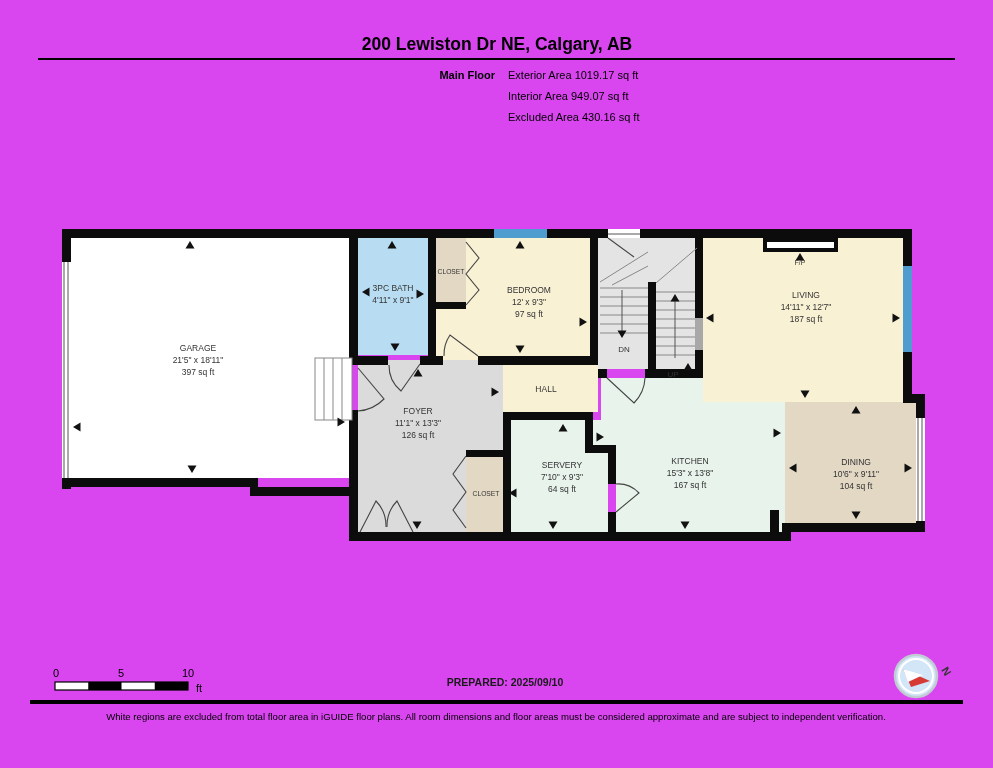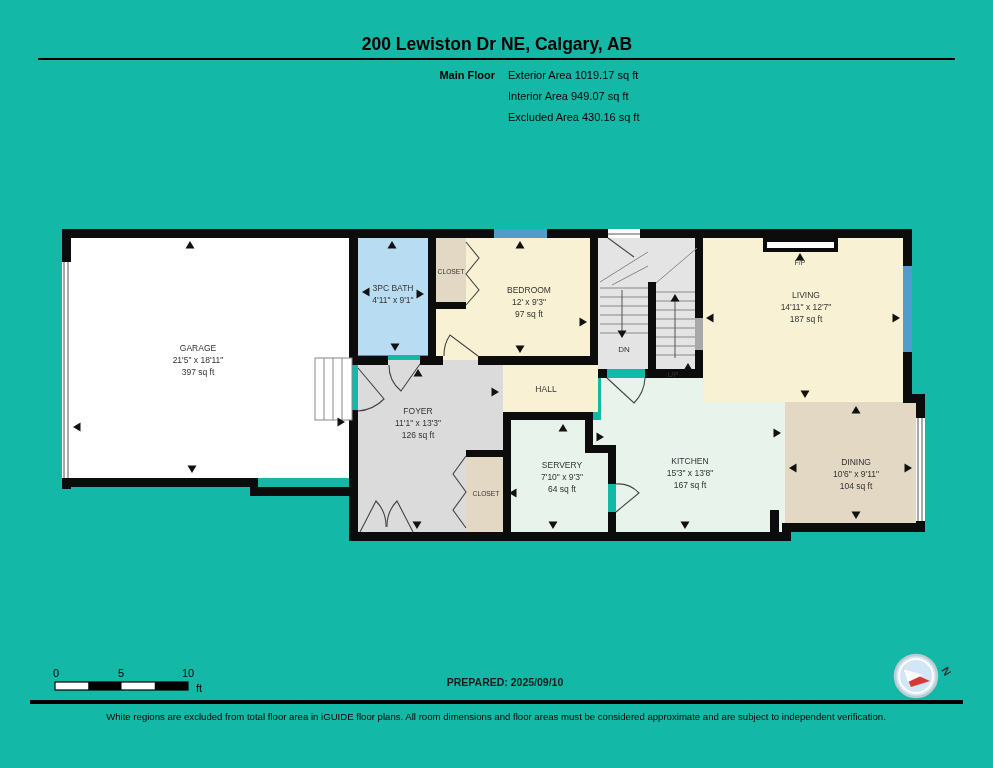--- a/index.html
+++ b/index.html
@@ -1,16 +1,16 @@
 <!DOCTYPE html>
 <html><head>
 <meta charset="utf-8">
 <style>
   html,body{margin:0;padding:0;background:#fff;}
-  .page{position:relative;width:993px;height:768px;background:#14b8a6;overflow:hidden;
+  .page{position:relative;width:993px;height:768px;background:#d946ef;overflow:hidden;
         font-family:"Liberation Sans",sans-serif;}
   svg text{font-family:"Liberation Sans",sans-serif;fill:#222;}
   .t-title{font-size:17.5px;font-weight:bold;fill:#000;}
   .t-floor{font-size:11px;font-weight:bold;fill:#000;}
   .t-area{font-size:11px;fill:#000;}
   .t-room{font-size:8.5px;fill:#333;}
   .t-tiny{font-size:6.7px;fill:#333;}
   .t-stair{font-size:8px;fill:#333;}
   .t-fp{font-size:7px;fill:#333;}
   .t-scale{font-size:11px;fill:#000;}

